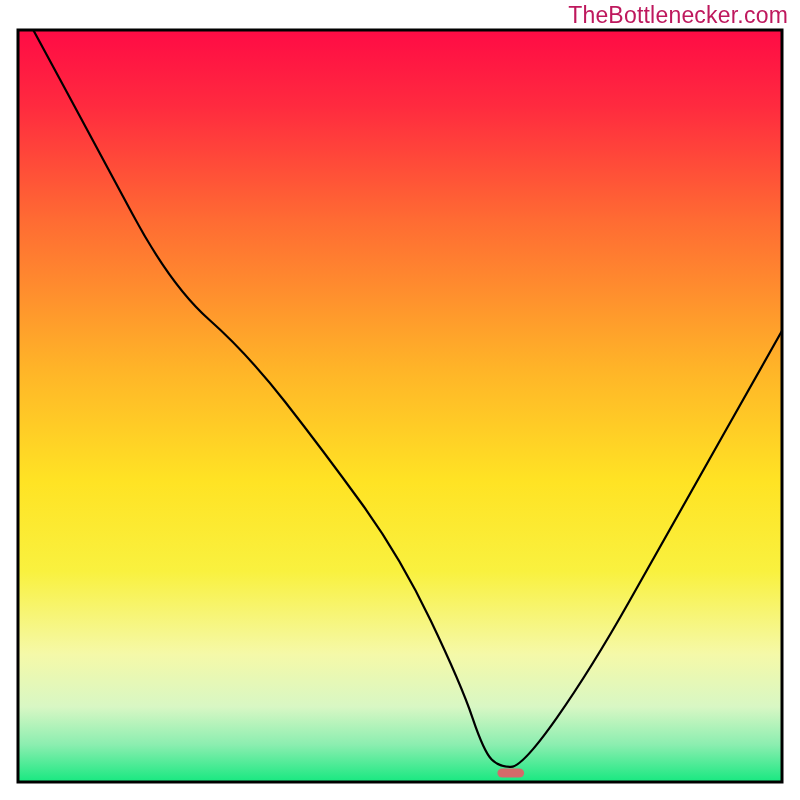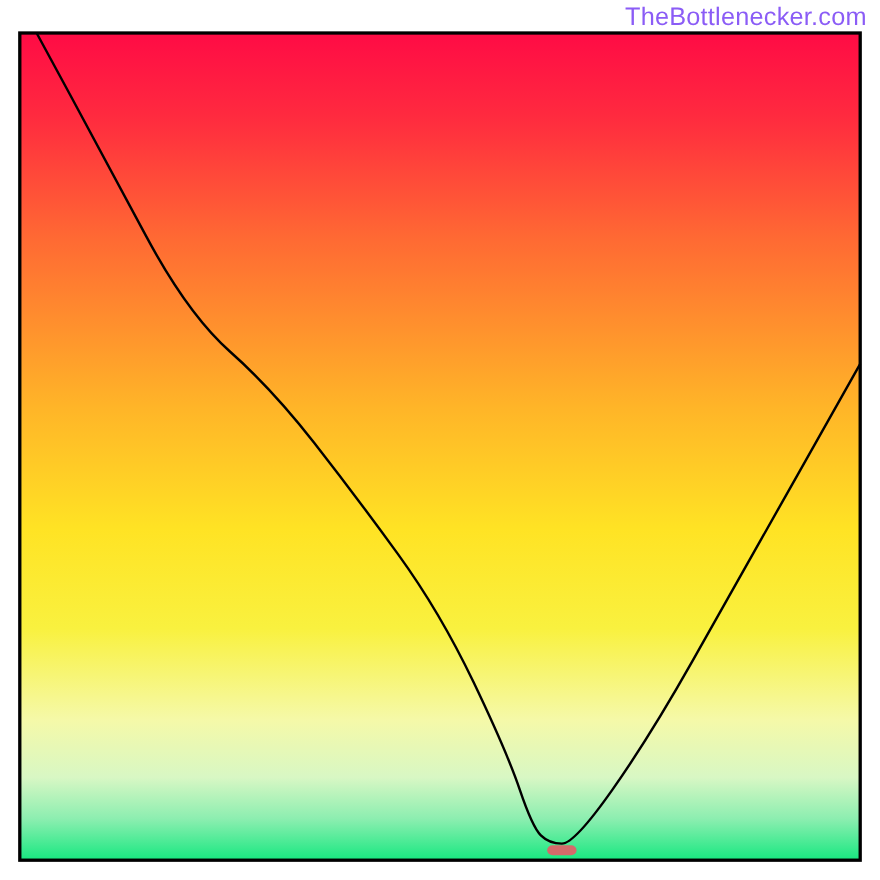--- a/index.html
+++ b/index.html
@@ -19,21 +19,21 @@
     position: absolute;
     top: 0;
     left: 0;
   }
   .watermark {
     position: absolute;
     top: 2px;
     right: 12px;
     font-size: 23px;
     font-weight: 500;
-    color: #8b5cf6;
+    color: #be185d;
     letter-spacing: 0.2px;
   }
 </style>
 </head>
 <body>
 
 <div class="canvas-wrap">
 
   <svg width="800" height="800" viewBox="0 0 800 800">
     <defs>

